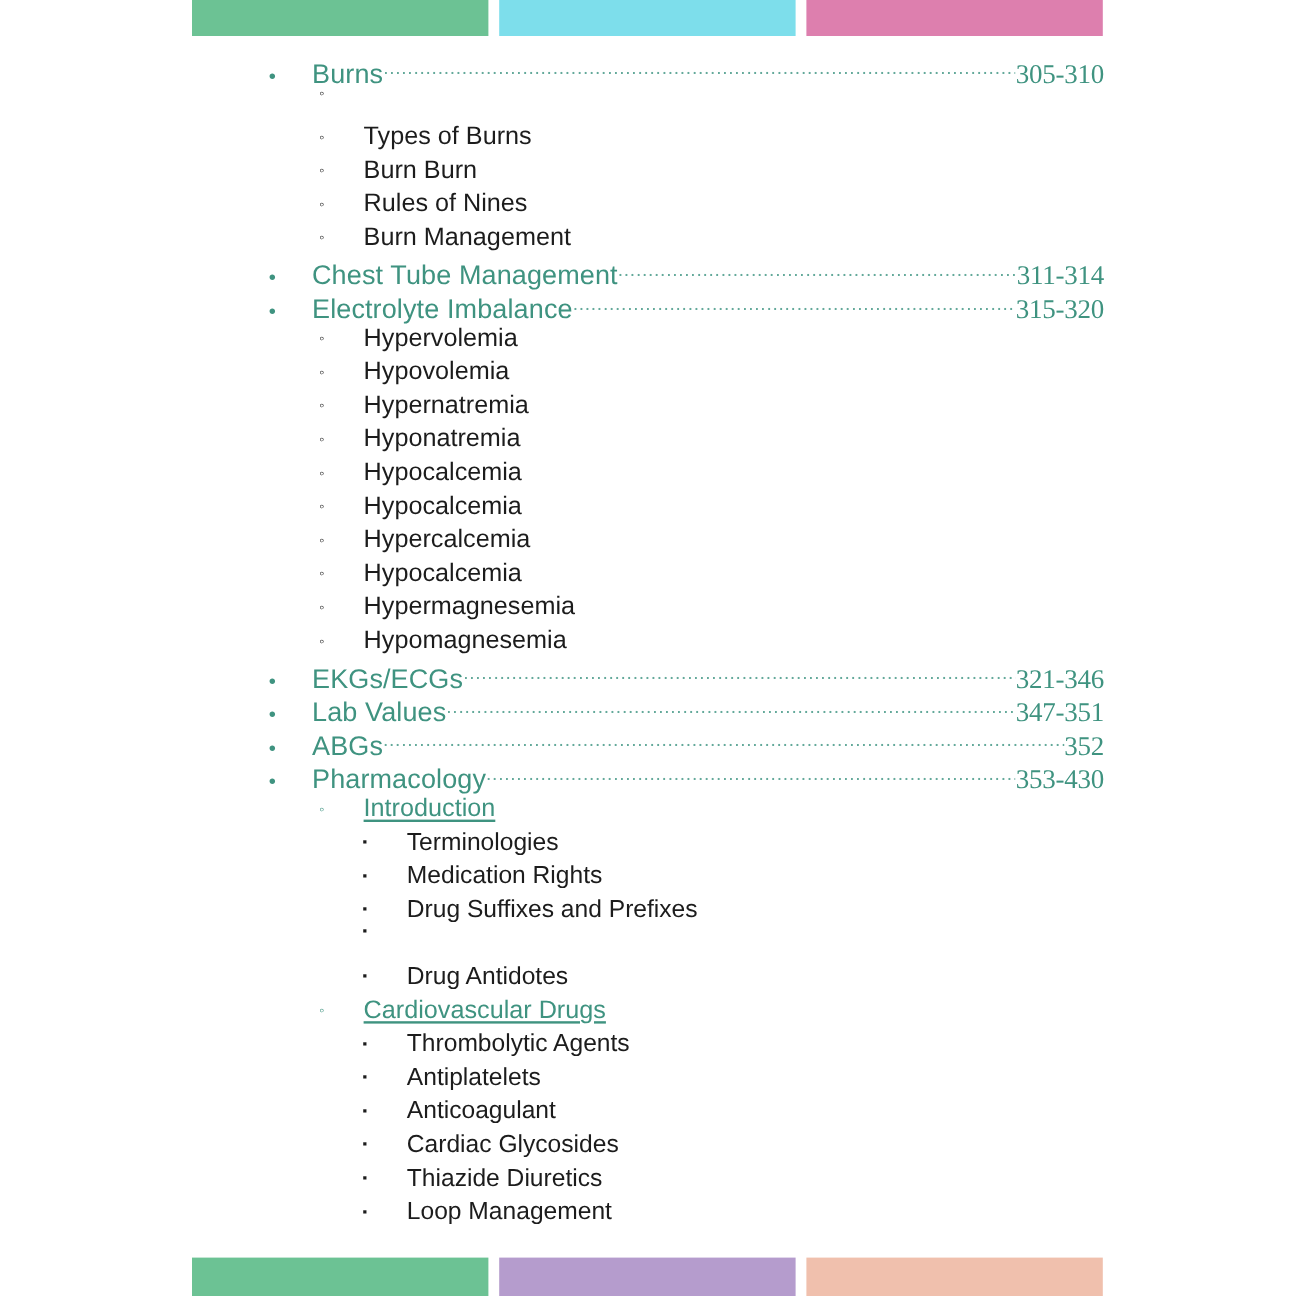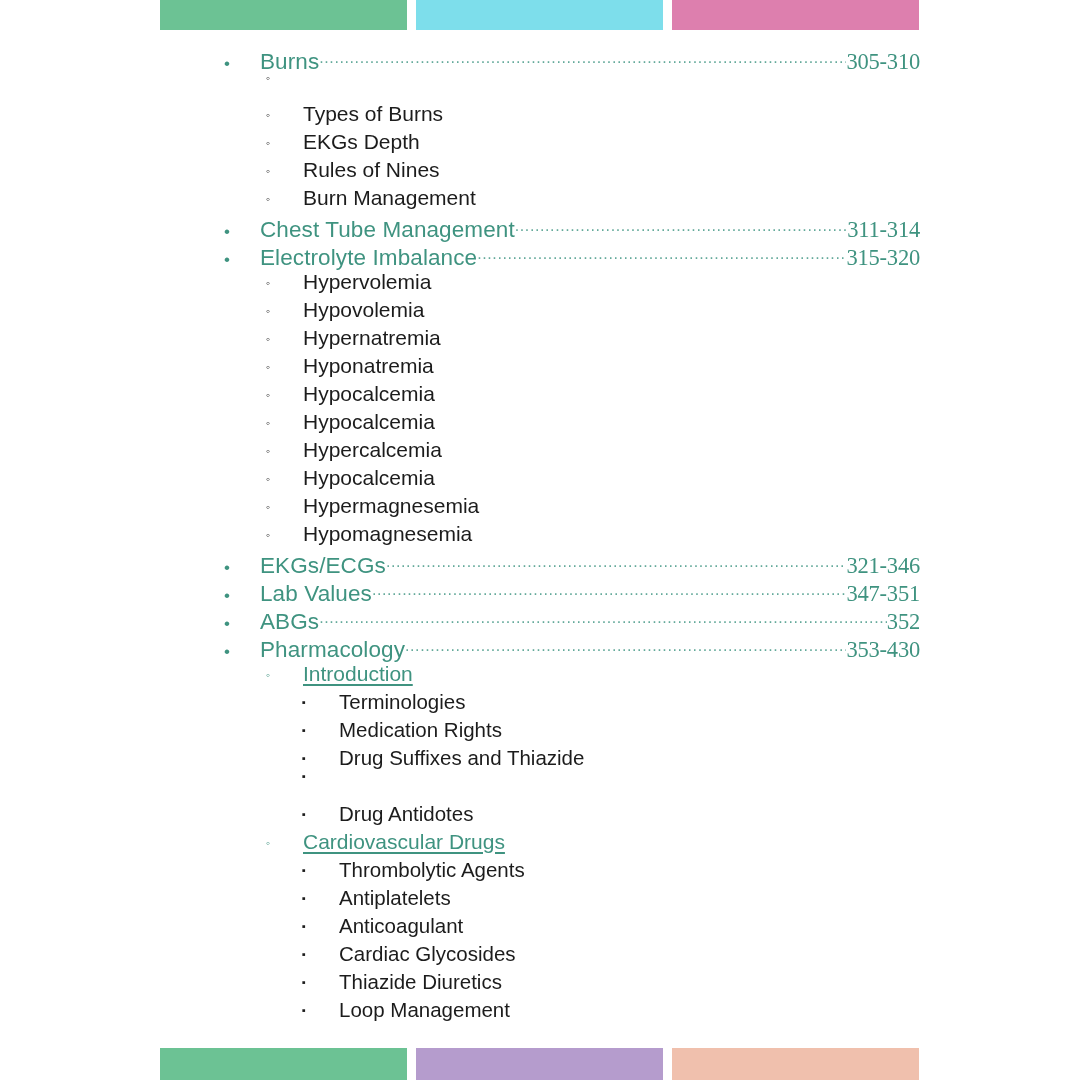--- a/index.html
+++ b/index.html
@@ -156,21 +156,21 @@
       </li>
       <li class="lvl2">
         <span class="bullet-circle">◦</span>
       </li>
       <li class="lvl2">
         <span class="bullet-circle">◦</span>
         <span class="entry-label">Types of Burns</span>
       </li>
       <li class="lvl2">
         <span class="bullet-circle">◦</span>
-        <span class="entry-label">EKGs Depth</span>
+        <span class="entry-label">Burn Burn</span>
       </li>
       <li class="lvl2">
         <span class="bullet-circle">◦</span>
         <span class="entry-label">Rules of Nines</span>
       </li>
       <li class="lvl2">
         <span class="bullet-circle">◦</span>
         <span class="entry-label">Burn Management</span>
       </li>
       <li class="lvl1">
@@ -256,21 +256,21 @@
       <li class="lvl3">
         <span class="bullet-square">▪</span>
         <span class="entry-label">Terminologies</span>
       </li>
       <li class="lvl3">
         <span class="bullet-square">▪</span>
         <span class="entry-label">Medication Rights</span>
       </li>
       <li class="lvl3">
         <span class="bullet-square">▪</span>
-        <span class="entry-label">Drug Suffixes and Thiazide</span>
+        <span class="entry-label">Drug Suffixes and Prefixes</span>
       </li>
       <li class="lvl3">
         <span class="bullet-square">▪</span>
       </li>
       <li class="lvl3">
         <span class="bullet-square">▪</span>
         <span class="entry-label">Drug Antidotes</span>
       </li>
       <li class="lvl2 link-entry">
         <span class="bullet-circle">◦</span>

